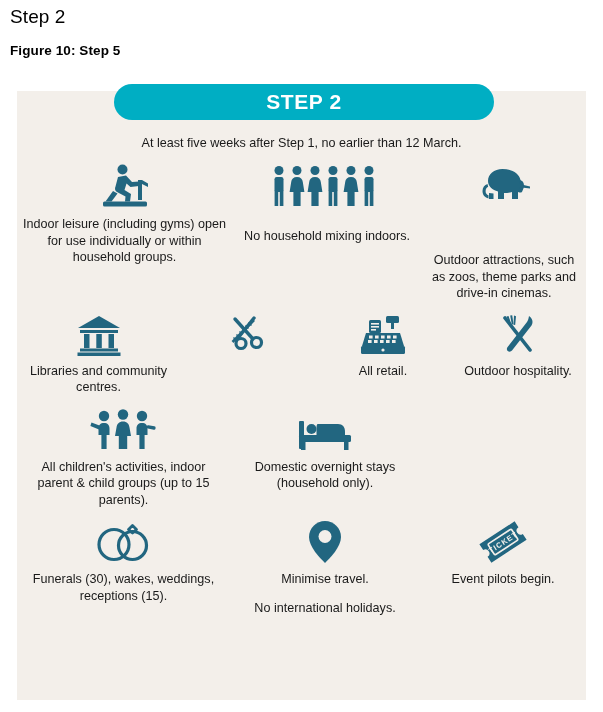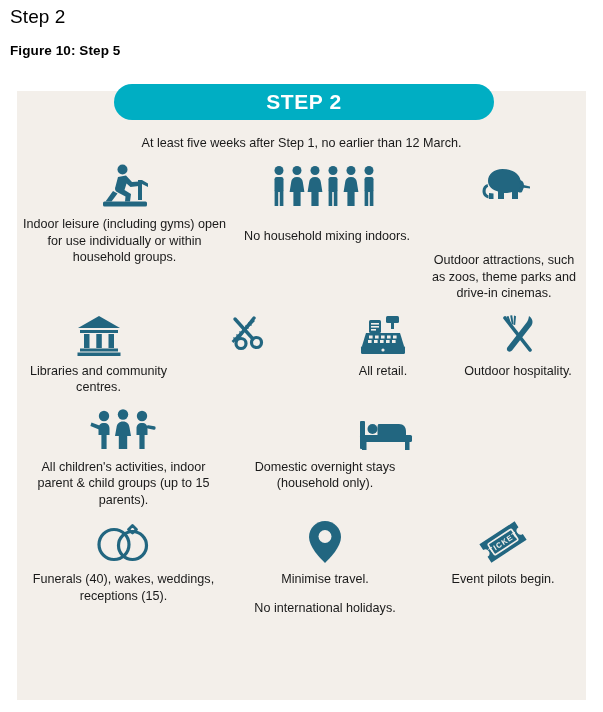--- a/index.html
+++ b/index.html
@@ -106,21 +106,21 @@
   .row-1 .c3 { width: 164px; gap: 36px; }
 
   .row-2 { margin-bottom: 10px; justify-content: flex-end; }
   .row-2 .c1 { width: 163px; }
   .row-2 .c2 { width: 136px; }
   .row-2 .c3 { width: 134px; }
   .row-2 .c4 { width: 136px; }
 
   .row-3 { margin-bottom: 10px; }
   .row-3 .c1 { width: 213px; }
-  .row-3 .c2 { width: 190px; align-items: flex-end; }
+  .row-3 .c2 { width: 190px; }
   .row-3 .c3 { width: 166px; }
 
   .row-4 .c1 { width: 213px; }
   .row-4 .c2 { width: 190px; }
   .row-4 .c3 { width: 166px; }
 </style>
 </head>
 <body>
 
 <div class="page-heading">Step 2</div>
@@ -346,21 +346,21 @@
     <div class="row row-4">
       <div class="cell c1">
         <div class="icon-wrap">
           <svg width="58" height="44" viewBox="0 0 58 44" fill="none" stroke="#226680" stroke-width="3.2">
             <circle cx="19" cy="24.5" r="15"></circle>
             <circle cx="37.5" cy="25.5" r="14"></circle>
             <path d="M33.5 9.5 L37.5 5.5 L41.5 9.5 L37.5 13 Z" stroke-width="2.8" stroke-linejoin="round"></path>
           </svg>
         </div>
         <div class="cap">
-          <div>Funerals (40), wakes, weddings, receptions (15).</div>
+          <div>Funerals (30), wakes, weddings, receptions (15).</div>
         </div>
       </div>
 
       <div class="cell c2">
         <div class="icon-wrap">
           <svg width="34" height="44" viewBox="0 0 34 44" fill="#226680">
             <path d="M17 1 C25.8 1 33 8.2 33 17 C33 27 22 38 17 43 C12 38 1 27 1 17 C1 8.2 8.2 1 17 1 Z"></path>
             <circle cx="17" cy="16.5" r="6.5" fill="#F3EFEA"></circle>
           </svg>
         </div>

